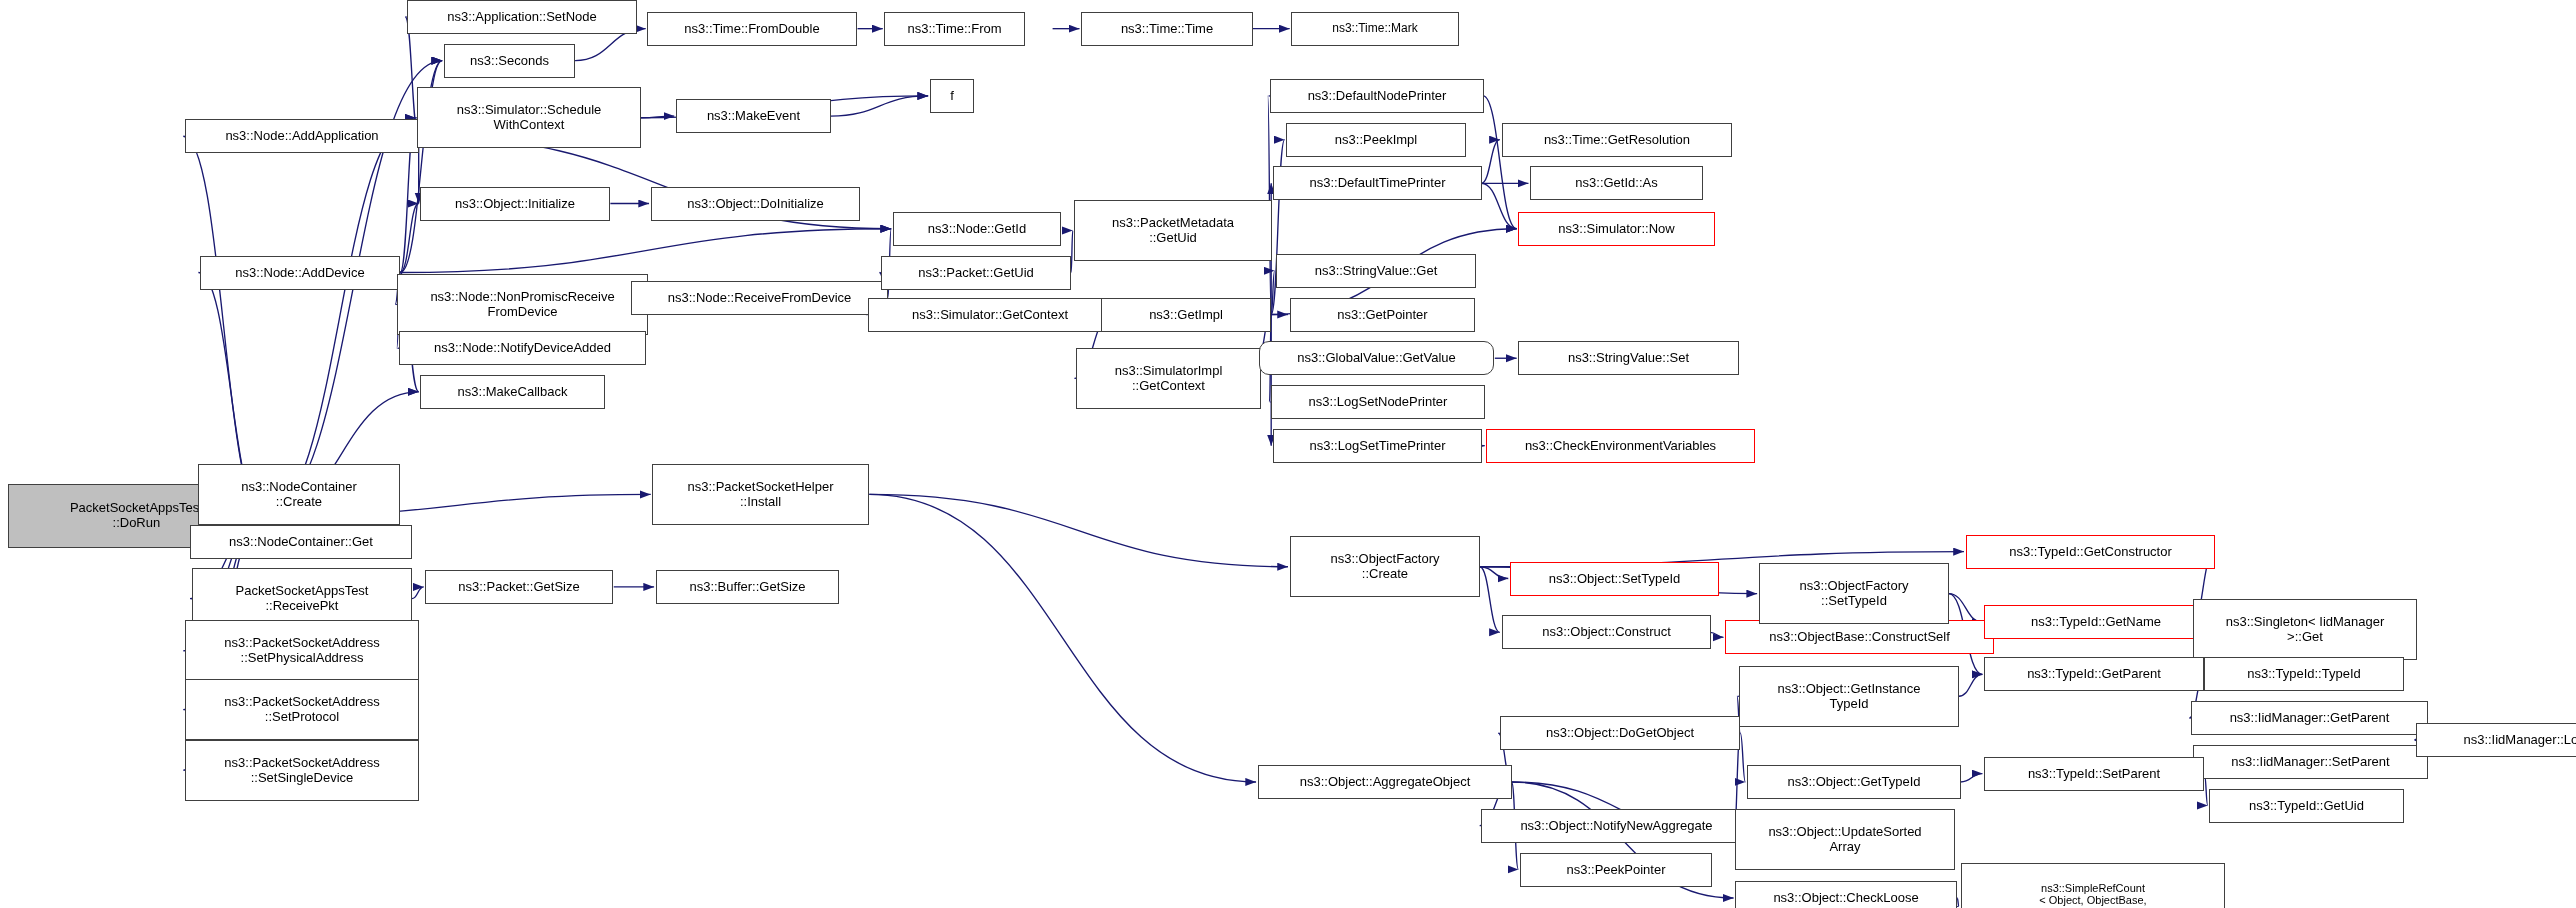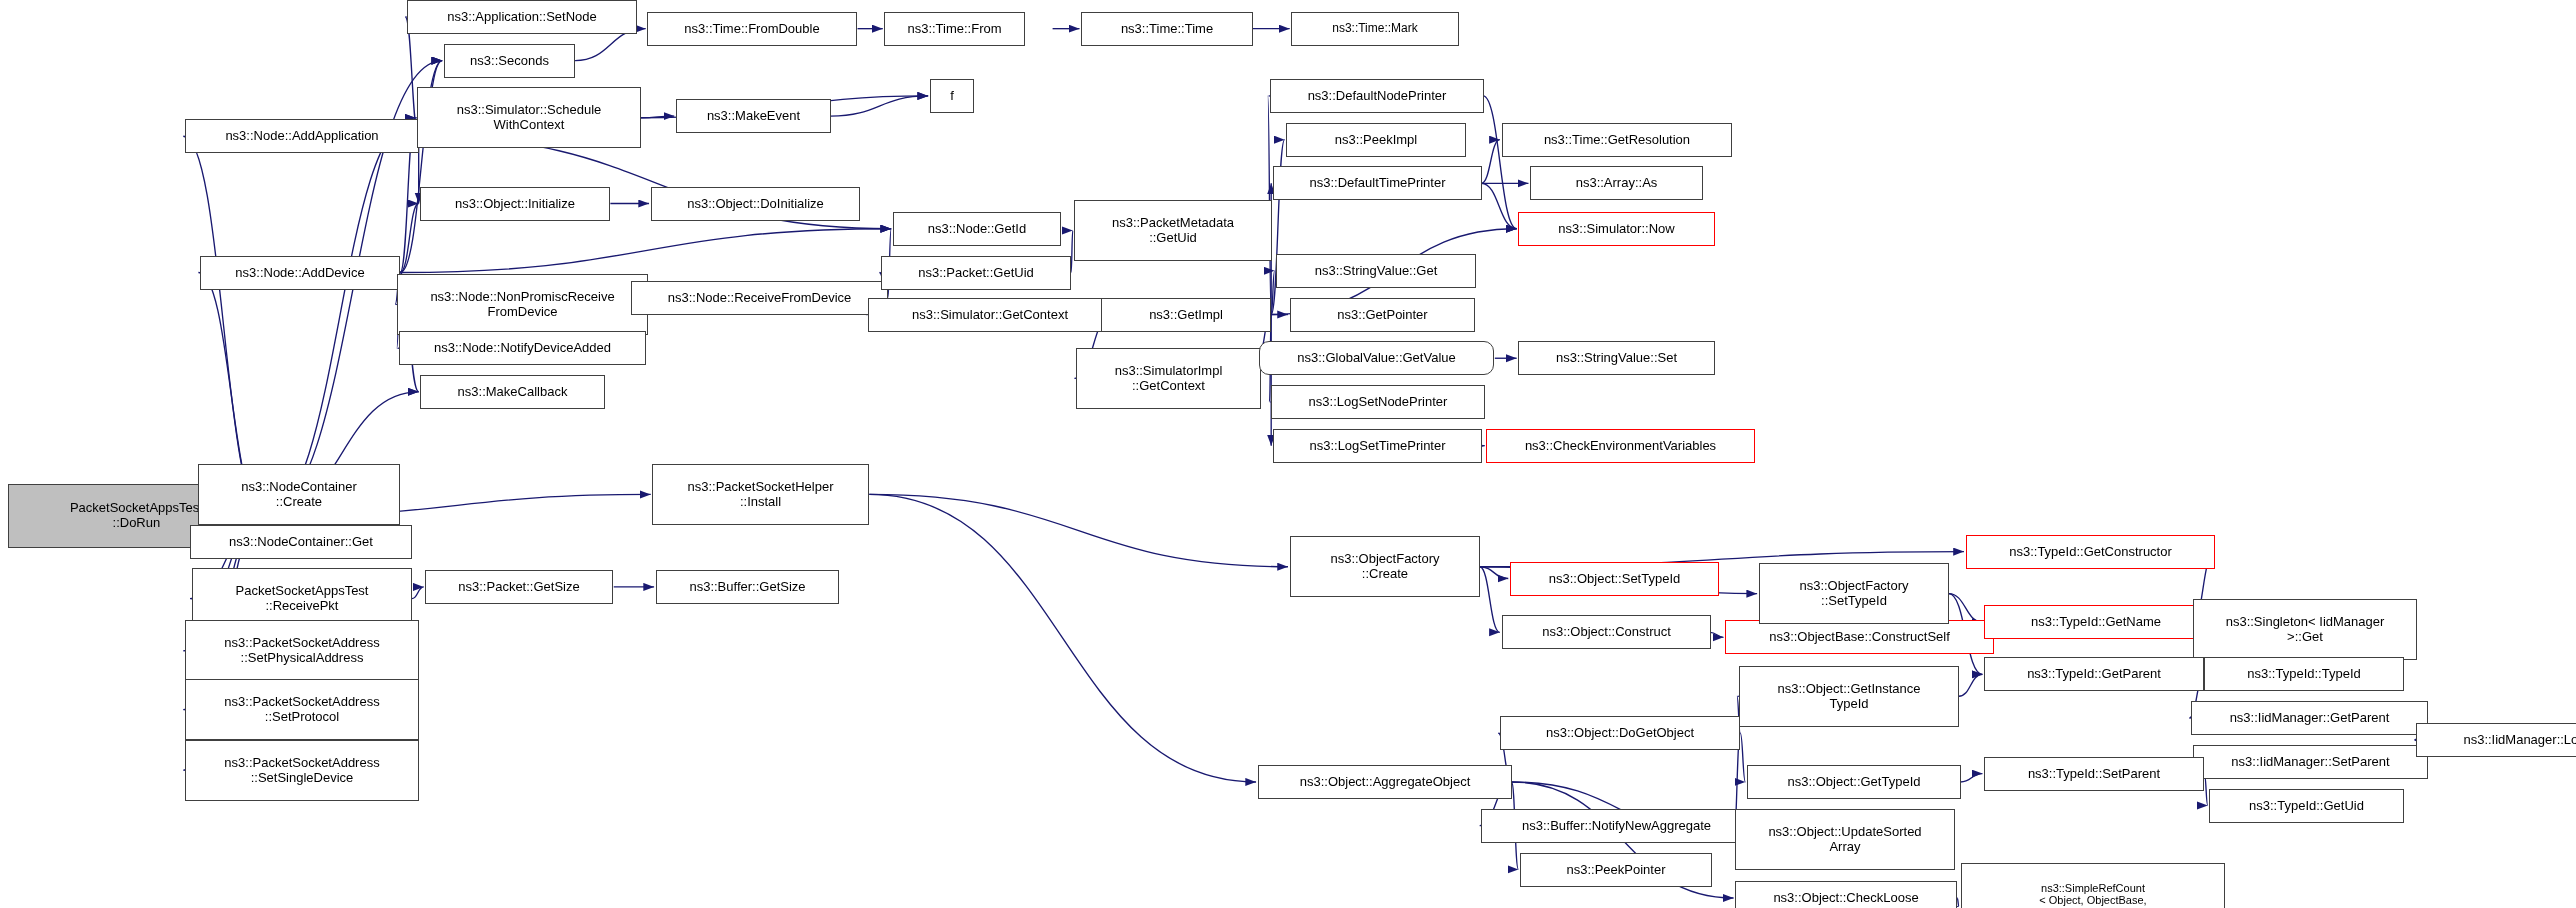--- a/index.html
+++ b/index.html
@@ -158,24 +158,24 @@
       <div class="node" style="left: 1291px; top: 11.8px; width: 168px; height: 34px; font-size: 12px;">ns3::Time::Mark</div>
       <div class="node" style="left: 1270px; top: 79px; width: 214px; height: 34px; font-size: 13px;">ns3::DefaultNodePrinter</div>
       <div class="node" style="left: 1286px; top: 123px; width: 180px; height: 34px; font-size: 13px;">ns3::PeekImpl</div>
       <div class="node" style="left: 1273px; top: 166px; width: 209px; height: 34px; font-size: 13px;">ns3::DefaultTimePrinter</div>
       <div class="node" style="left: 1276px; top: 254px; width: 200px; height: 34px; font-size: 13px;">ns3::StringValue::Get</div>
       <div class="node" style="left: 1101px; top: 298px; width: 170px; height: 34px; font-size: 13px;">ns3::GetImpl</div>
       <div class="node" style="left: 1259px; top: 341px; width: 235px; height: 34px; font-size: 13px; border-radius: 10px;">ns3::GlobalValue::GetValue</div>
       <div class="node" style="left: 1271px; top: 385px; width: 214px; height: 34px; font-size: 13px;">ns3::LogSetNodePrinter</div>
       <div class="node" style="left: 1273px; top: 429px; width: 209px; height: 34px; font-size: 13px;">ns3::LogSetTimePrinter</div>
       <div class="node" style="left: 1502px; top: 123px; width: 230px; height: 34px; font-size: 13px;">ns3::Time::GetResolution</div>
-      <div class="node" style="left: 1530px; top: 166px; width: 173px; height: 34px; font-size: 13px;">ns3::Array::As</div>
+      <div class="node" style="left: 1530px; top: 166px; width: 173px; height: 34px; font-size: 13px;">ns3::GetId::As</div>
       <div class="node red" style="left: 1518px; top: 212px; width: 197px; height: 34px; font-size: 13px;">ns3::Simulator::Now</div>
       <div class="node" style="left: 1290px; top: 298px; width: 185px; height: 34px; font-size: 13px;">ns3::GetPointer</div>
-      <div class="node" style="left: 1518px; top: 341px; width: 197px; height: 34px; font-size: 13px; text-align: right;">ns3::StringValue::Set</div>
+      <div class="node" style="left: 1518px; top: 341px; width: 221px; height: 34px; font-size: 13px; text-align: right;">ns3::StringValue::Set</div>
       <div class="node red" style="left: 1486px; top: 429px; width: 269px; height: 34px; font-size: 13px;">ns3::CheckEnvironmentVariables</div>
       <div class="node" style="left: 1290px; top: 536px; width: 190px; height: 61px; font-size: 13px;">ns3::ObjectFactory
 ::Create</div>
       <div class="node" style="left: 1502px; top: 615px; width: 209px; height: 34px; font-size: 13px;">ns3::Object::Construct</div>
       <div class="node red" style="left: 1510px; top: 562px; width: 209px; height: 34px; font-size: 13px;">ns3::Object::SetTypeId</div>
       <div class="node red" style="left: 1725px; top: 620px; width: 269px; height: 34px; font-size: 13px;">ns3::ObjectBase::ConstructSelf</div>
       <div class="node" style="left: 1759px; top: 563px; width: 190px; height: 61px; font-size: 13px;">ns3::ObjectFactory
 ::SetTypeId</div>
       <div class="node red" style="left: 1966px; top: 535px; width: 249px; height: 34px; font-size: 13px;">ns3::TypeId::GetConstructor</div>
       <div class="node red" style="left: 1984px; top: 605px; width: 224px; height: 34px; font-size: 13px;">ns3::TypeId::GetName</div>
@@ -186,21 +186,21 @@
       <div class="node" style="left: 2191px; top: 701px; width: 237px; height: 34px; font-size: 13px;">ns3::IidManager::GetParent</div>
       <div class="node" style="left: 2193px; top: 745px; width: 235px; height: 34px; font-size: 13px;">ns3::IidManager::SetParent</div>
       <div class="node" style="left: 2416px; top: 723px; width: 303px; height: 34px; font-size: 13px;">ns3::IidManager::LookupInformation</div>
       <div class="node" style="left: 2209px; top: 789px; width: 195px; height: 34px; font-size: 13px;">ns3::TypeId::GetUid</div>
       <div class="node" style="left: 1984px; top: 757px; width: 220px; height: 34px; font-size: 13px;">ns3::TypeId::SetParent</div>
       <div class="node" style="left: 1739px; top: 666px; width: 220px; height: 61px; font-size: 13px;">ns3::Object::GetInstance
 TypeId</div>
       <div class="node" style="left: 1500px; top: 716px; width: 240px; height: 34px; font-size: 13px;">ns3::Object::DoGetObject</div>
       <div class="node" style="left: 1747px; top: 765px; width: 214px; height: 34px; font-size: 13px;">ns3::Object::GetTypeId</div>
       <div class="node" style="left: 1258px; top: 765px; width: 254px; height: 34px; font-size: 13px;">ns3::Object::AggregateObject</div>
-      <div class="node" style="left: 1481px; top: 809px; width: 271px; height: 34px; font-size: 13px;">ns3::Buffer::NotifyNewAggregate</div>
+      <div class="node" style="left: 1481px; top: 809px; width: 271px; height: 34px; font-size: 13px;">ns3::Object::NotifyNewAggregate</div>
       <div class="node" style="left: 1735px; top: 809px; width: 220px; height: 61px; font-size: 13px;">ns3::Object::UpdateSorted
 Array</div>
       <div class="node" style="left: 1520px; top: 853px; width: 192px; height: 34px; font-size: 13px;">ns3::PeekPointer</div>
       <div class="node" style="left: 1735px; top: 881px; width: 222px; height: 34px; font-size: 13px;">ns3::Object::CheckLoose</div>
       <div class="node" style="left: 1961px; top: 863px; width: 264px; height: 87px; font-size: 11px;">ns3::SimpleRefCount
 &lt; Object, ObjectBase,
 ObjectDeleter &gt;::GetReference
 Count</div>
     </div>
 </div>

